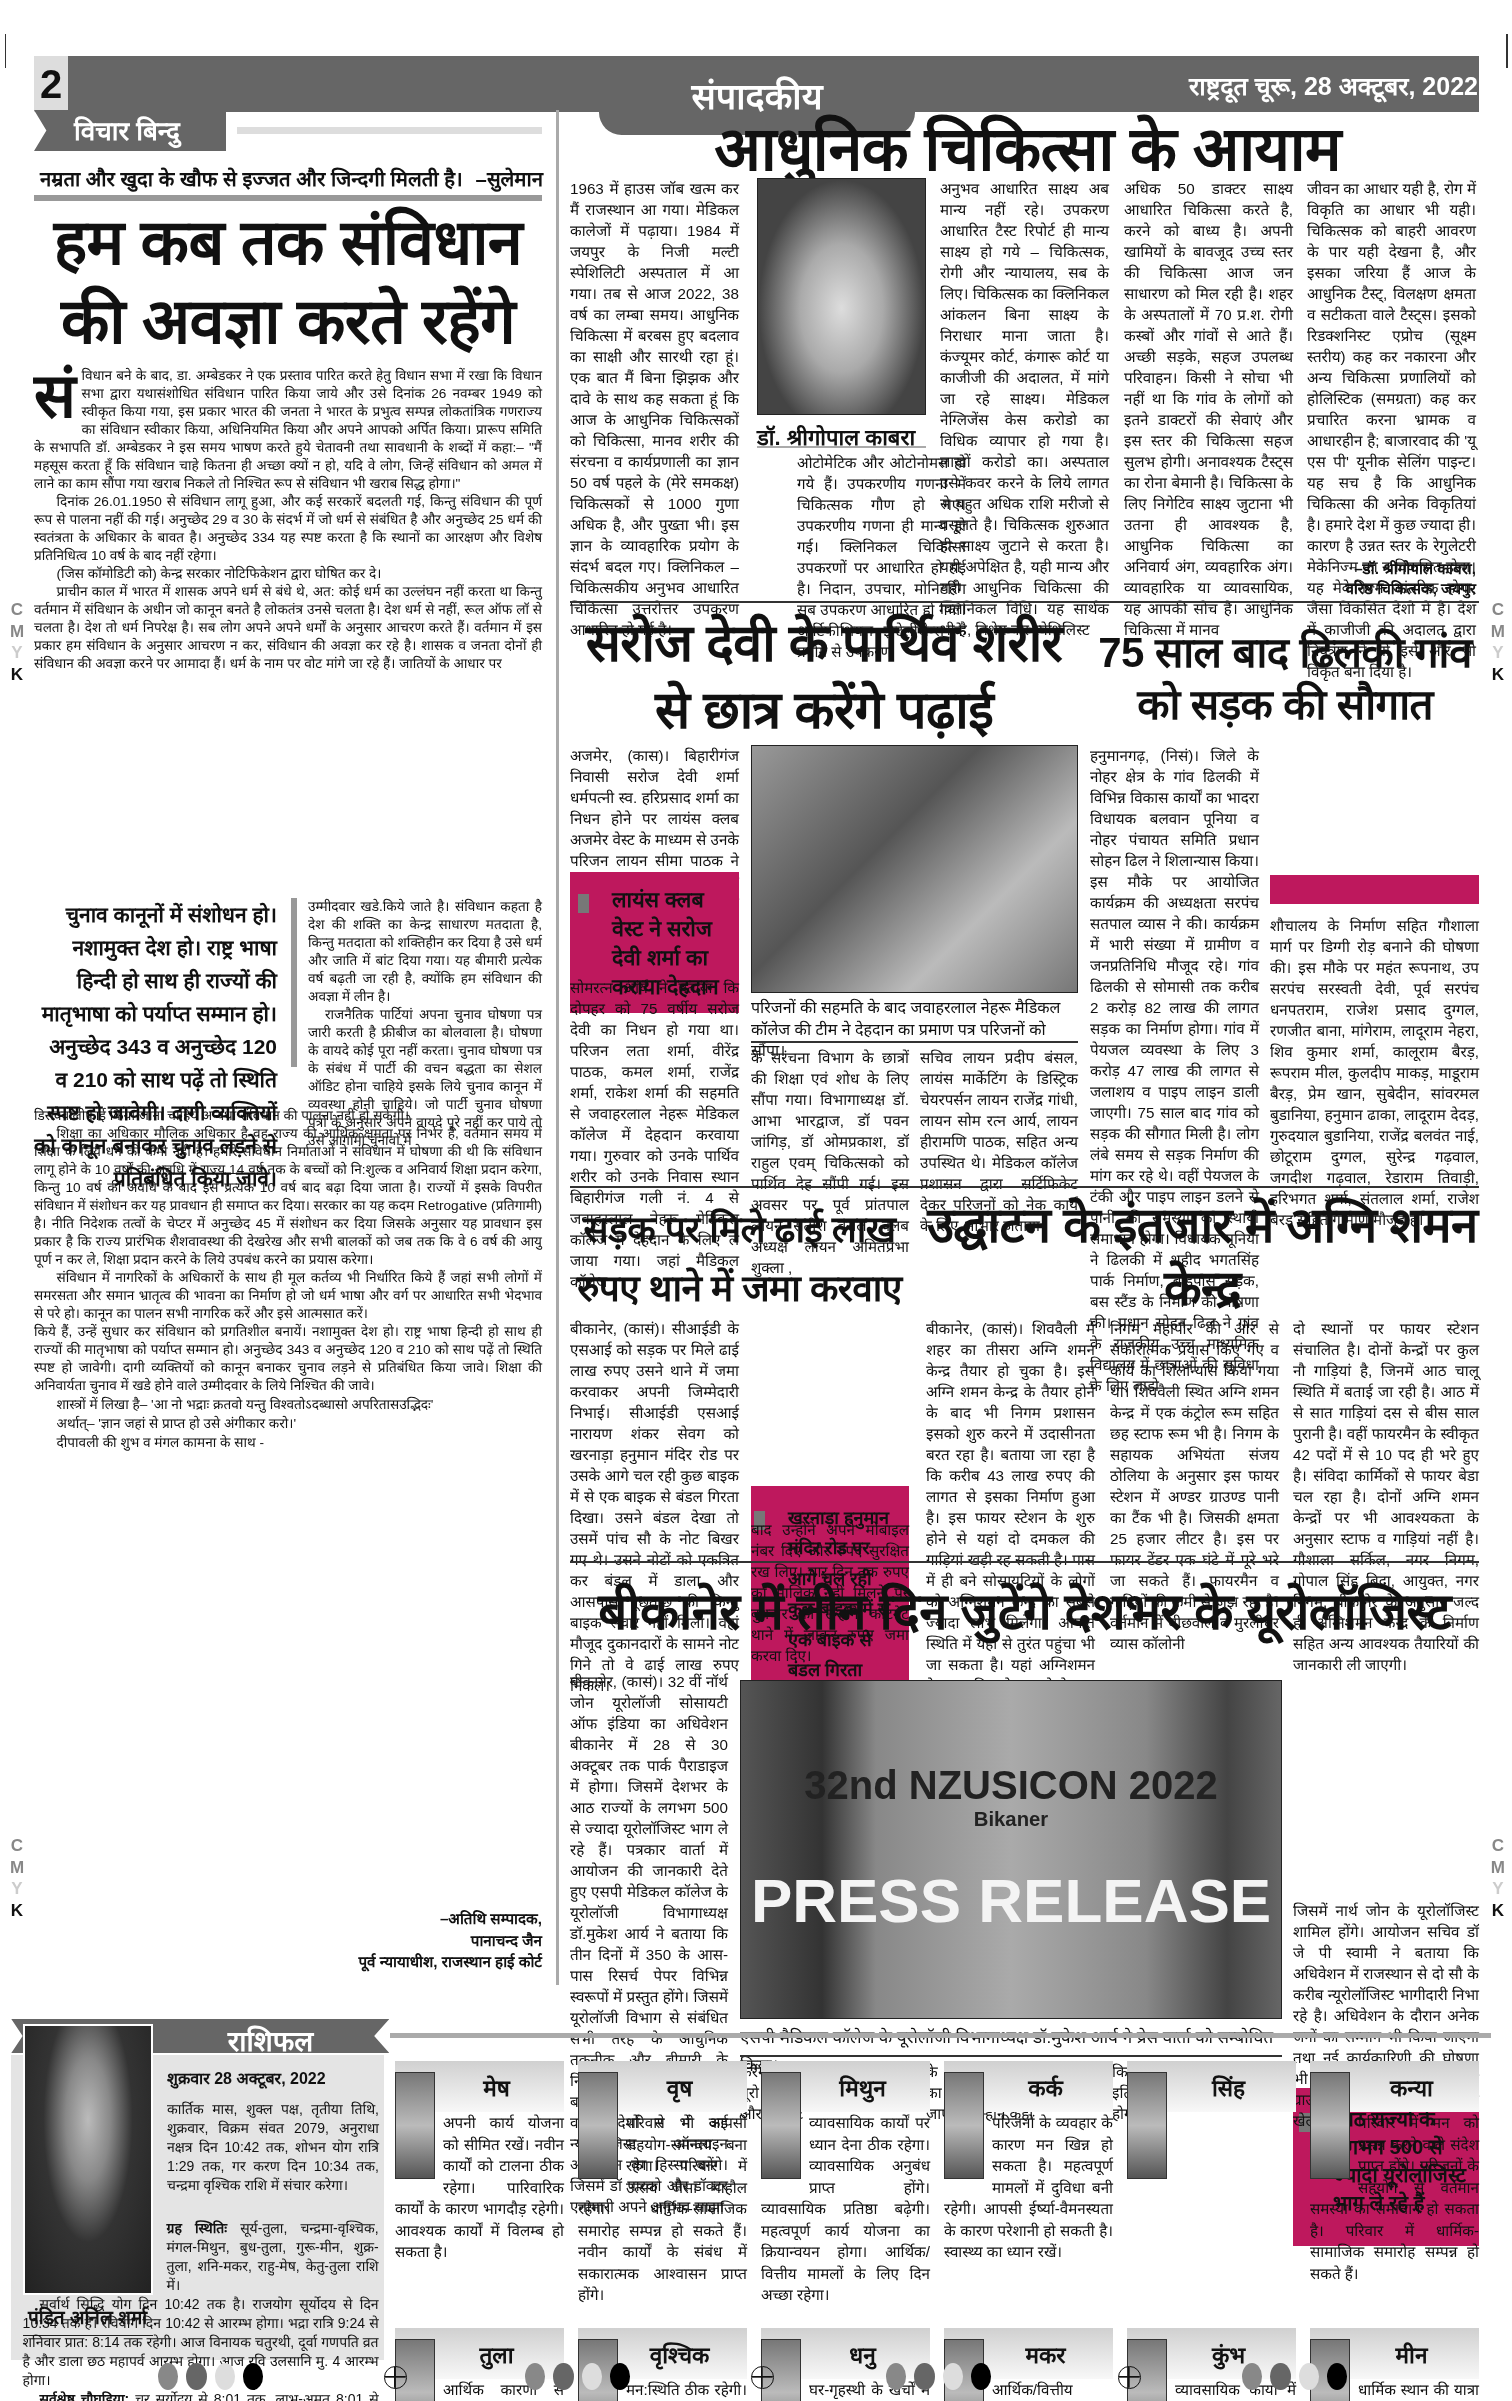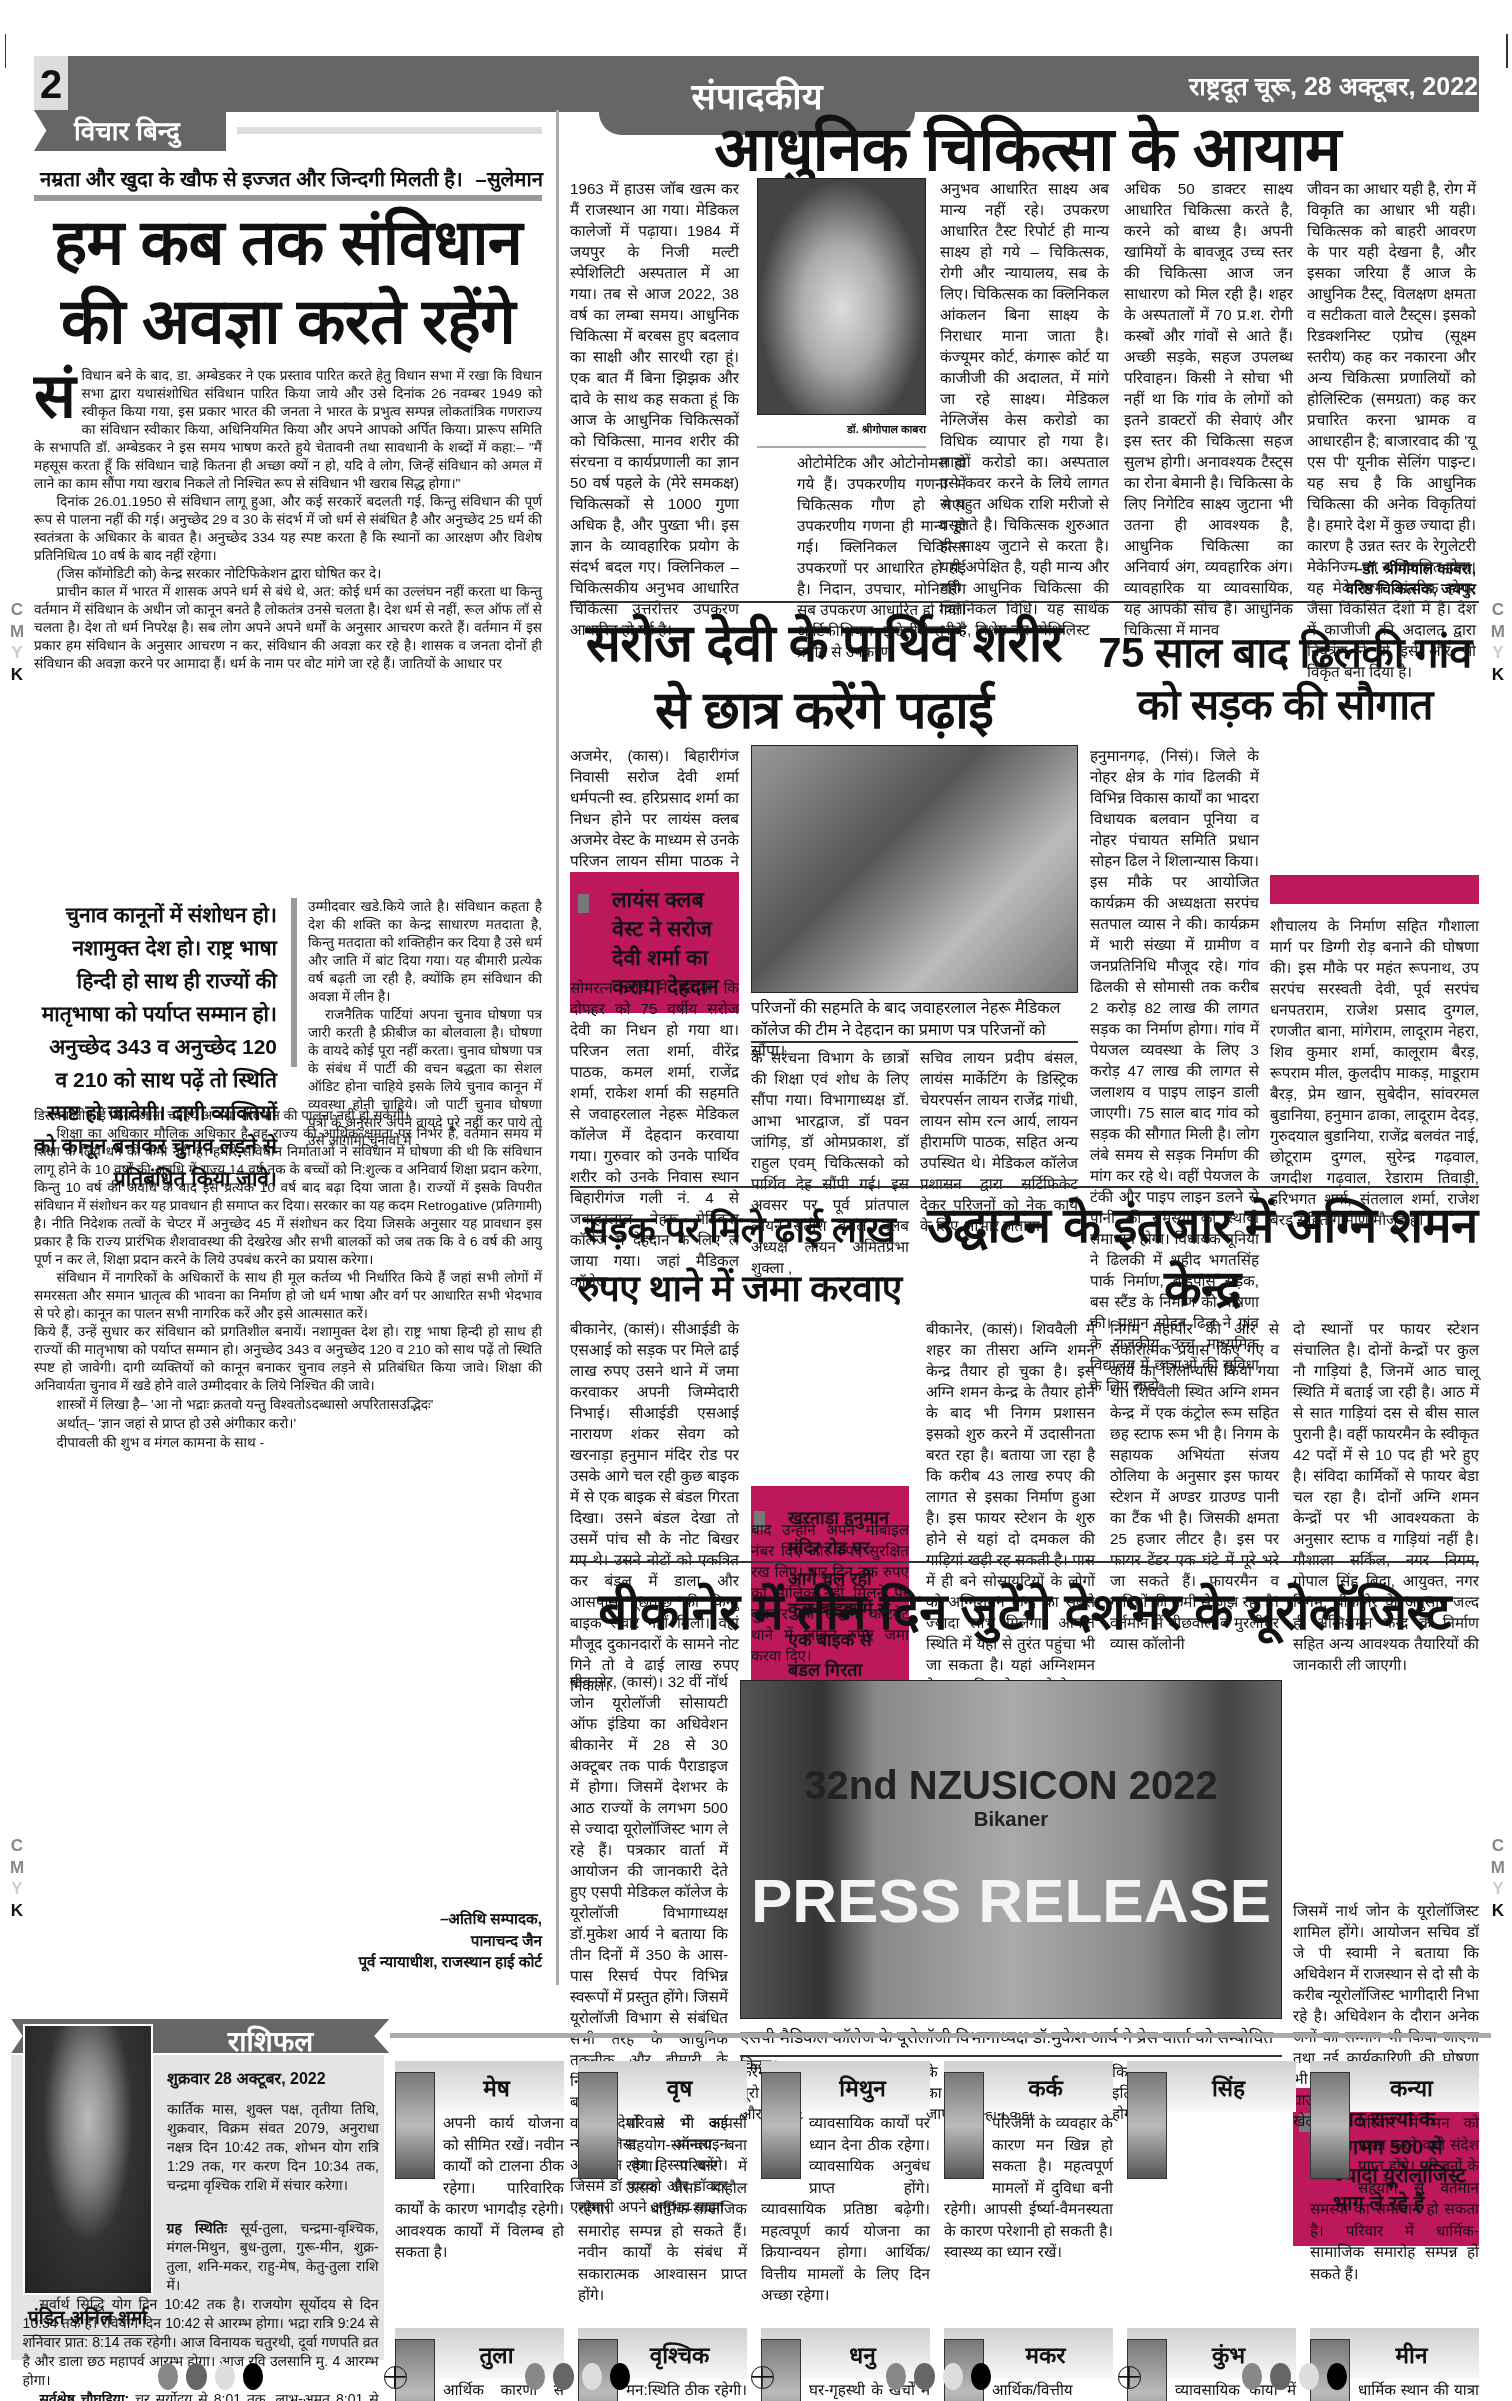--- a/index.html
+++ b/index.html
@@ -97,21 +97,21 @@
 <div class="abs cmyk" style="right:5.6px;top:1835px;width:17px">
     <div>C</div>
     <div>M</div>
     <div style="color:#ccc">Y</div>
     <div style="color:#111">K</div>
   </div>
 
 <div class="abs hl" style="left:570px;top:113px;width:915px;font-size:61px;line-height:73px">आधुनिक चिकित्सा के आयाम</div>
 <div class="abs body" style="left:570px;top:178px;width:169px">1963 में हाउस जॉब खत्म कर मैं राजस्थान आ गया। मेडिकल कालेजों में पढ़ाया। 1984 में जयपुर के निजी मल्टी स्पेशिलिटी अस्पताल में आ गया। तब से आज 2022, 38 वर्ष का लम्बा समय। आधुनिक चिकित्सा में बरबस हुए बदलाव का साक्षी और सारथी रहा हूं। एक बात मैं बिना झिझक और दावे के साथ कह सकता हूं कि आज के आधुनिक चिकित्सकों को चिकित्सा, मानव शरीर की संरचना व कार्यप्रणाली का ज्ञान 50 वर्ष पहले के (मेरे समकक्ष) चिकित्सकों से 1000 गुणा अधिक है, और पुख्ता भी। इस ज्ञान के व्यावहारिक प्रयोग के संदर्भ बदल गए। क्लिनिकल – चिकित्सकीय अनुभव आधारित चिकित्सा उत्तरोत्तर उपकरण आधारित हो गई है।</div>
 <div class="abs photo" style="left:757px;top:178px;width:169px;height:237px;background:radial-gradient(ellipse at 50% 55%,#ddd 0,#aaa 35%,#444 70%)"></div>
-<div class="abs" style="left:757px;top:421px;width:169px;text-align:right;font-weight:bold;font-size:11px">डॉ. श्रीगोपाल काबरा</div>
+<div class="abs" style="left:757px;top:421px;width:169px;text-align:left;font-weight:bold;font-size:22px">डॉ. श्रीगोपाल काबरा</div>
 <div class="abs" style="left:757px;top:446px;width:169px;height:2.3px;background:#aaa"></div>
 <div class="abs body" style="left:797px;top:452px;width:169px">ओटोमेटिक और ओटोनोमस हो गये हैं। उपकरणीय गणना में चिकित्सक गौण हो गए। उपकरणीय गणना ही मान्य हो गई। क्लिनिकल चिकित्सा उपकरणों पर आधारित हो गई है। निदान, उपचार, मोनिटरिंग सब उपकरण आधारित हो गया। आर्टिफीशियल इन्टेलीजेन्स के प्रयोग से उपकरण</div>
 <div class="abs body" style="left:940px;top:178px;width:169px">अनुभव आधारित साक्ष्य अब मान्य नहीं रहे। उपकरण आधारित टैस्ट रिपोर्ट ही मान्य साक्ष्य हो गये – चिकित्सक, रोगी और न्यायालय, सब के लिए। चिकित्सक का क्लिनिकल आंकलन बिना साक्ष्य के निराधार माना जाता है। कंज्यूमर कोर्ट, कंगारू कोर्ट या काजीजी की अदालत, में मांगे जा रहे साक्ष्य। मेडिकल नेग्लिजेंस केस करोडो का विधिक व्यापार हो गया है। लाखों करोडो का। अस्पताल उसे कवर करने के लिये लागत से बहुत अधिक राशि मरीजो से वसूलते है। चिकित्सक शुरुआत ही साक्ष्य जुटाने से करता है। यही अपेक्षित है, यही मान्य और यही आधुनिक चिकित्सा की क्लिनिकल विधि। यह सार्थक भी है, विशेष कर स्पेशिलिस्ट</div>
 <div class="abs body" style="left:1124px;top:178px;width:169px">अधिक 50 डाक्टर साक्ष्य आधारित चिकित्सा करते है, करने को बाध्य है। अपनी खामियों के बावजूद उच्च स्तर की चिकित्सा आज जन साधारण को मिल रही है। शहर के अस्पतालों में 70 प्र.श. रोगी कस्बों और गांवों से आते हैं। अच्छी सड़के, सहज उपलब्ध परिवाहन। किसी ने सोचा भी नहीं था कि गांव के लोगों को इतने डाक्टरों की सेवाएं और इस स्तर की चिकित्सा सहज सुलभ होगी। अनावश्यक टैस्ट्स का रोना बेमानी है। चिकित्सा के लिए निगेटिव साक्ष्य जुटाना भी उतना ही आवश्यक है, आधुनिक चिकित्सा का अनिवार्य अंग, व्यवहारिक अंग। व्यावहारिक या व्यावसायिक, यह आपकी सोच है। आधुनिक चिकित्सा में मानव</div>
 <div class="abs body" style="left:1307px;top:178px;width:169px">जीवन का आधार यही है, रोग में विकृति का आधार भी यही। चिकित्सक को बाहरी आवरण के पार यही देखना है, और इसका जरिया हैं आज के आधुनिक टैस्ट्, विलक्षण क्षमता व सटीकता वाले टैस्ट्स। इसको रिडक्शनिस्ट एप्रोच (सूक्ष्म स्तरीय) कह कर नकारना और अन्य चिकित्सा प्रणालियों को होलिस्टिक (समग्रता) कह कर प्रचारित करना भ्रामक व आधारहीन है; बाजारवाद की 'यू एस पी' यूनीक सेलिंग पाइन्ट। यह सच है कि आधुनिक चिकित्सा की अनेक विकृतियां है। हमारे देश में कुछ ज्यादा ही। कारण है उन्नत स्तर के रेगुलेटरी मेकेनिज्म का न विकसित होना। यह मेकेनिज्म आंतरिक होगा, जैसा विकसित देशो में है। देश में काजीजी की अदालत द्वारा नियत्रंण ने तो इसे और भी विकृत बना दिया है।</div>
 <div class="abs" style="left:1307px;top:559px;width:169px;text-align:right;font-size:15.2px;line-height:20.3px;font-weight:bold">
   <div>–डॉ. श्रीगोपाल काबरा,</div>
   <div>वरिष्ठ चिकित्सक, जयपुर</div>
 </div>
 <div class="abs rule" style="left:570px;top:601px;width:909px;height:1.7px"></div>

